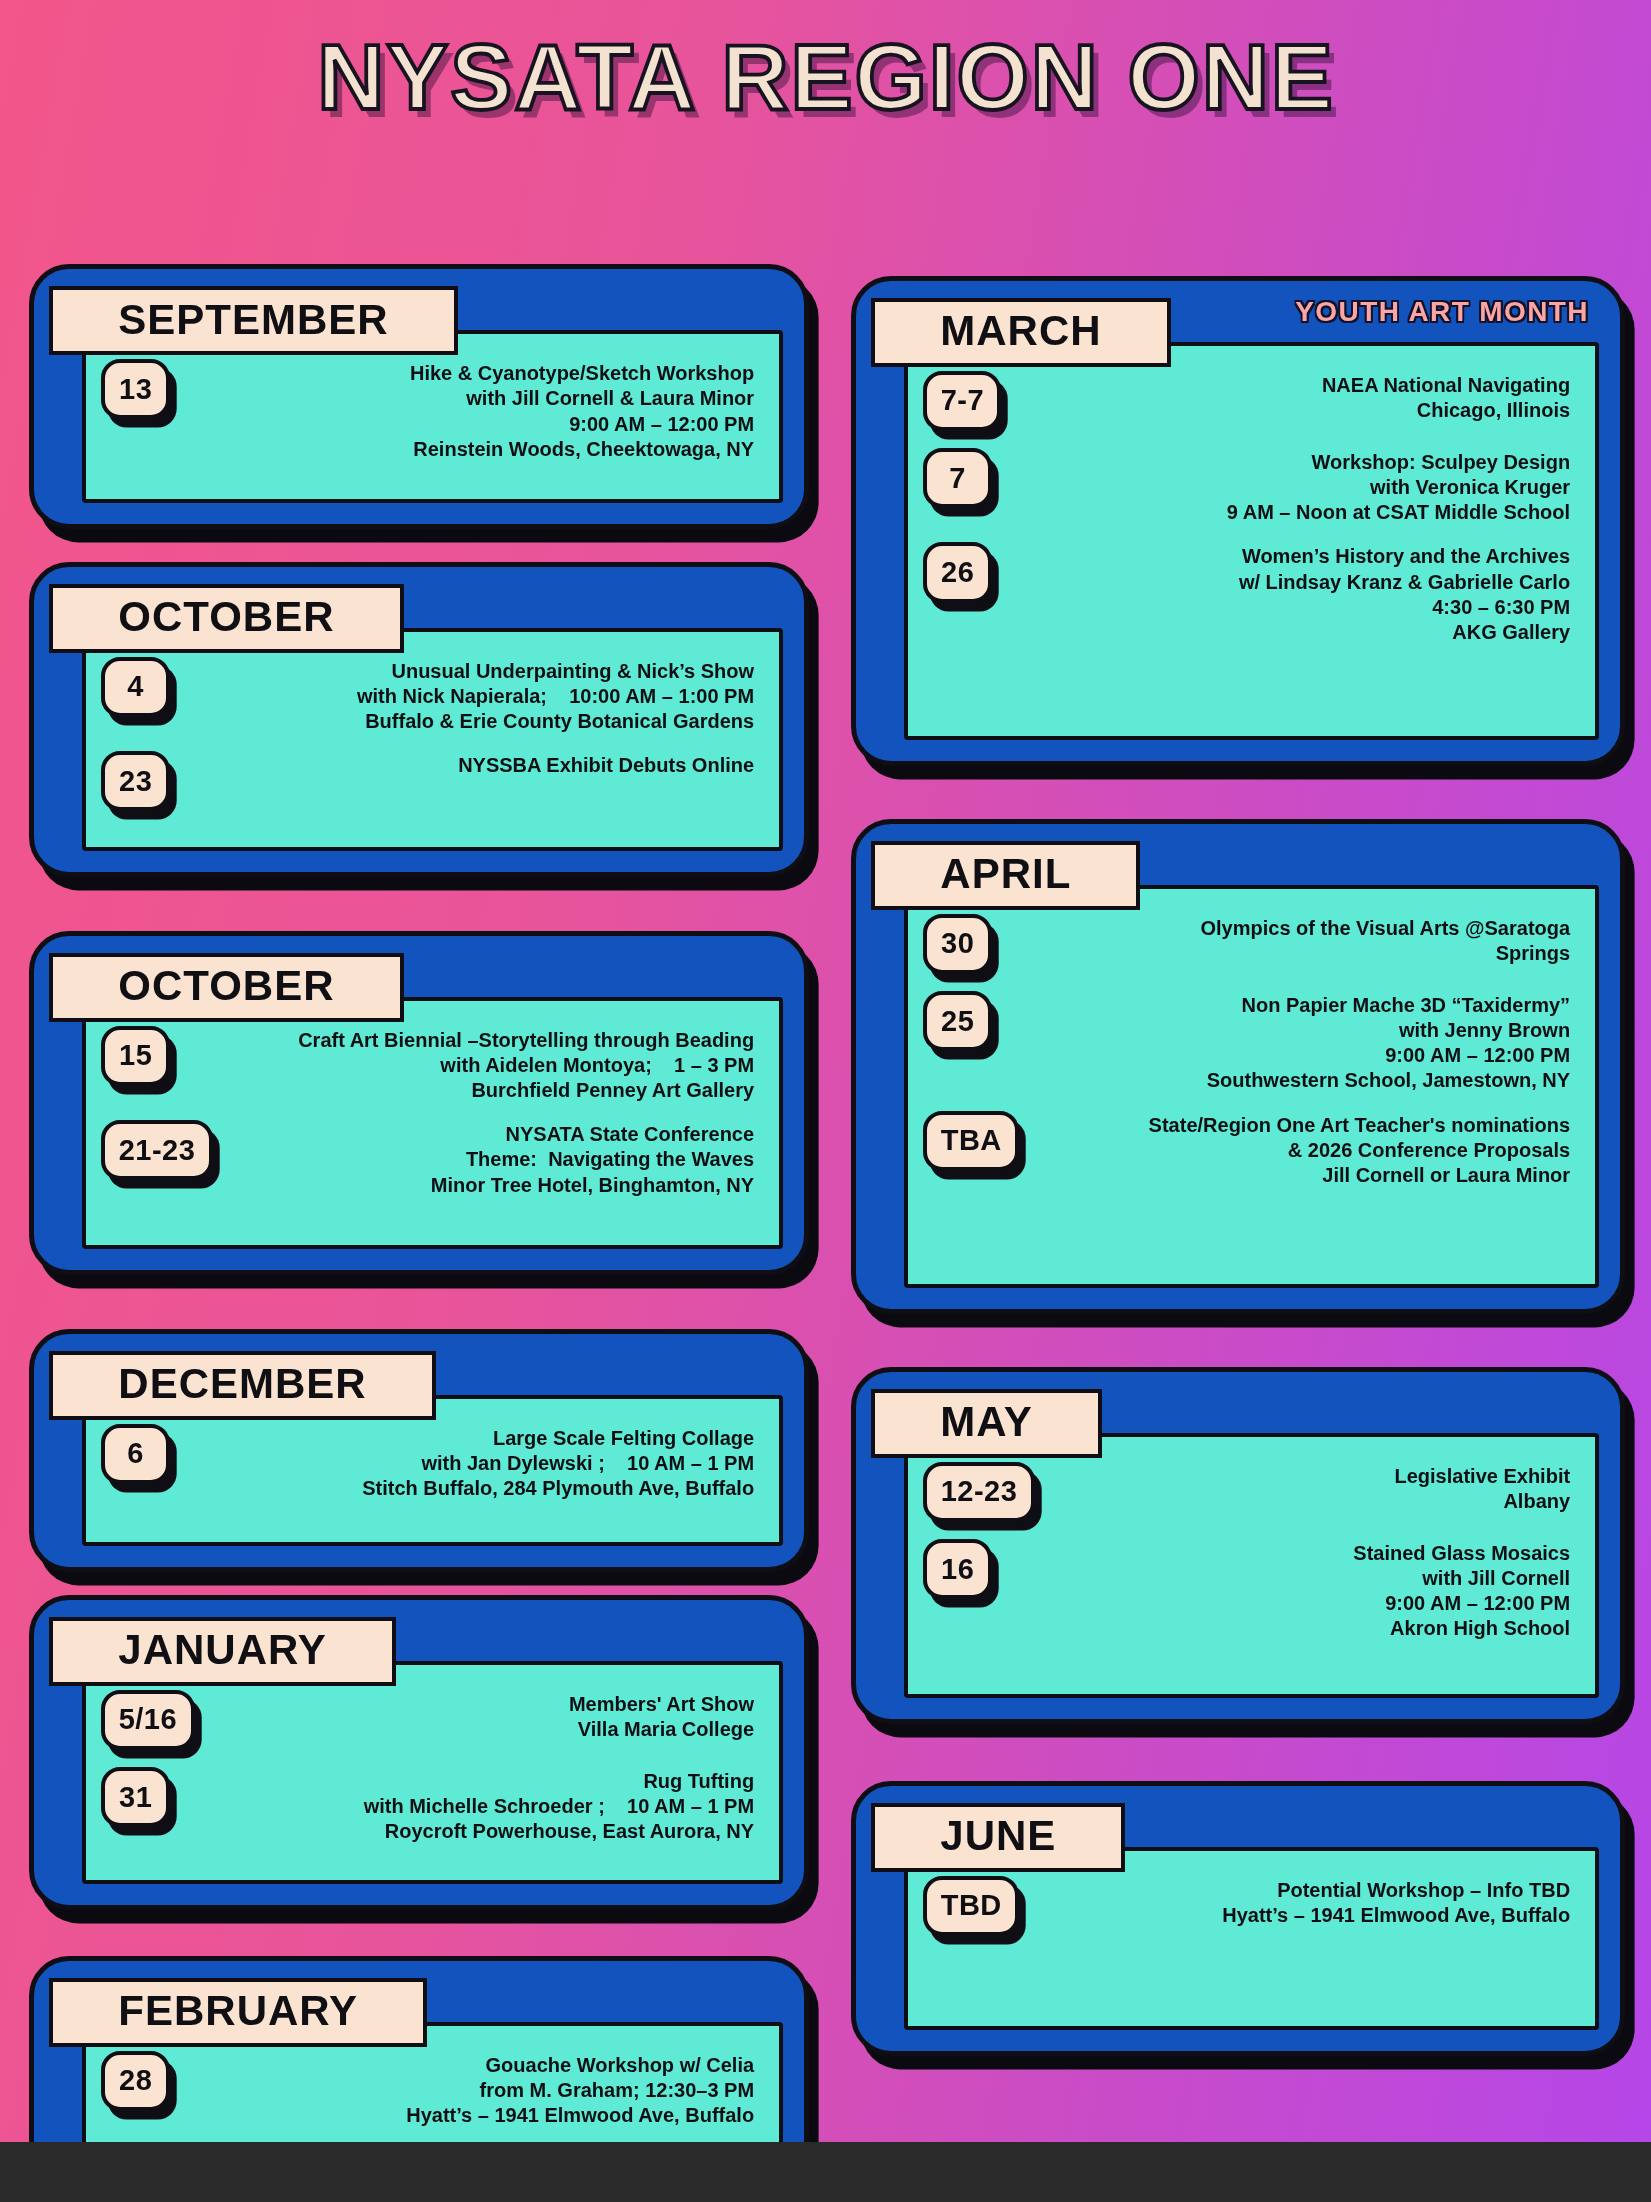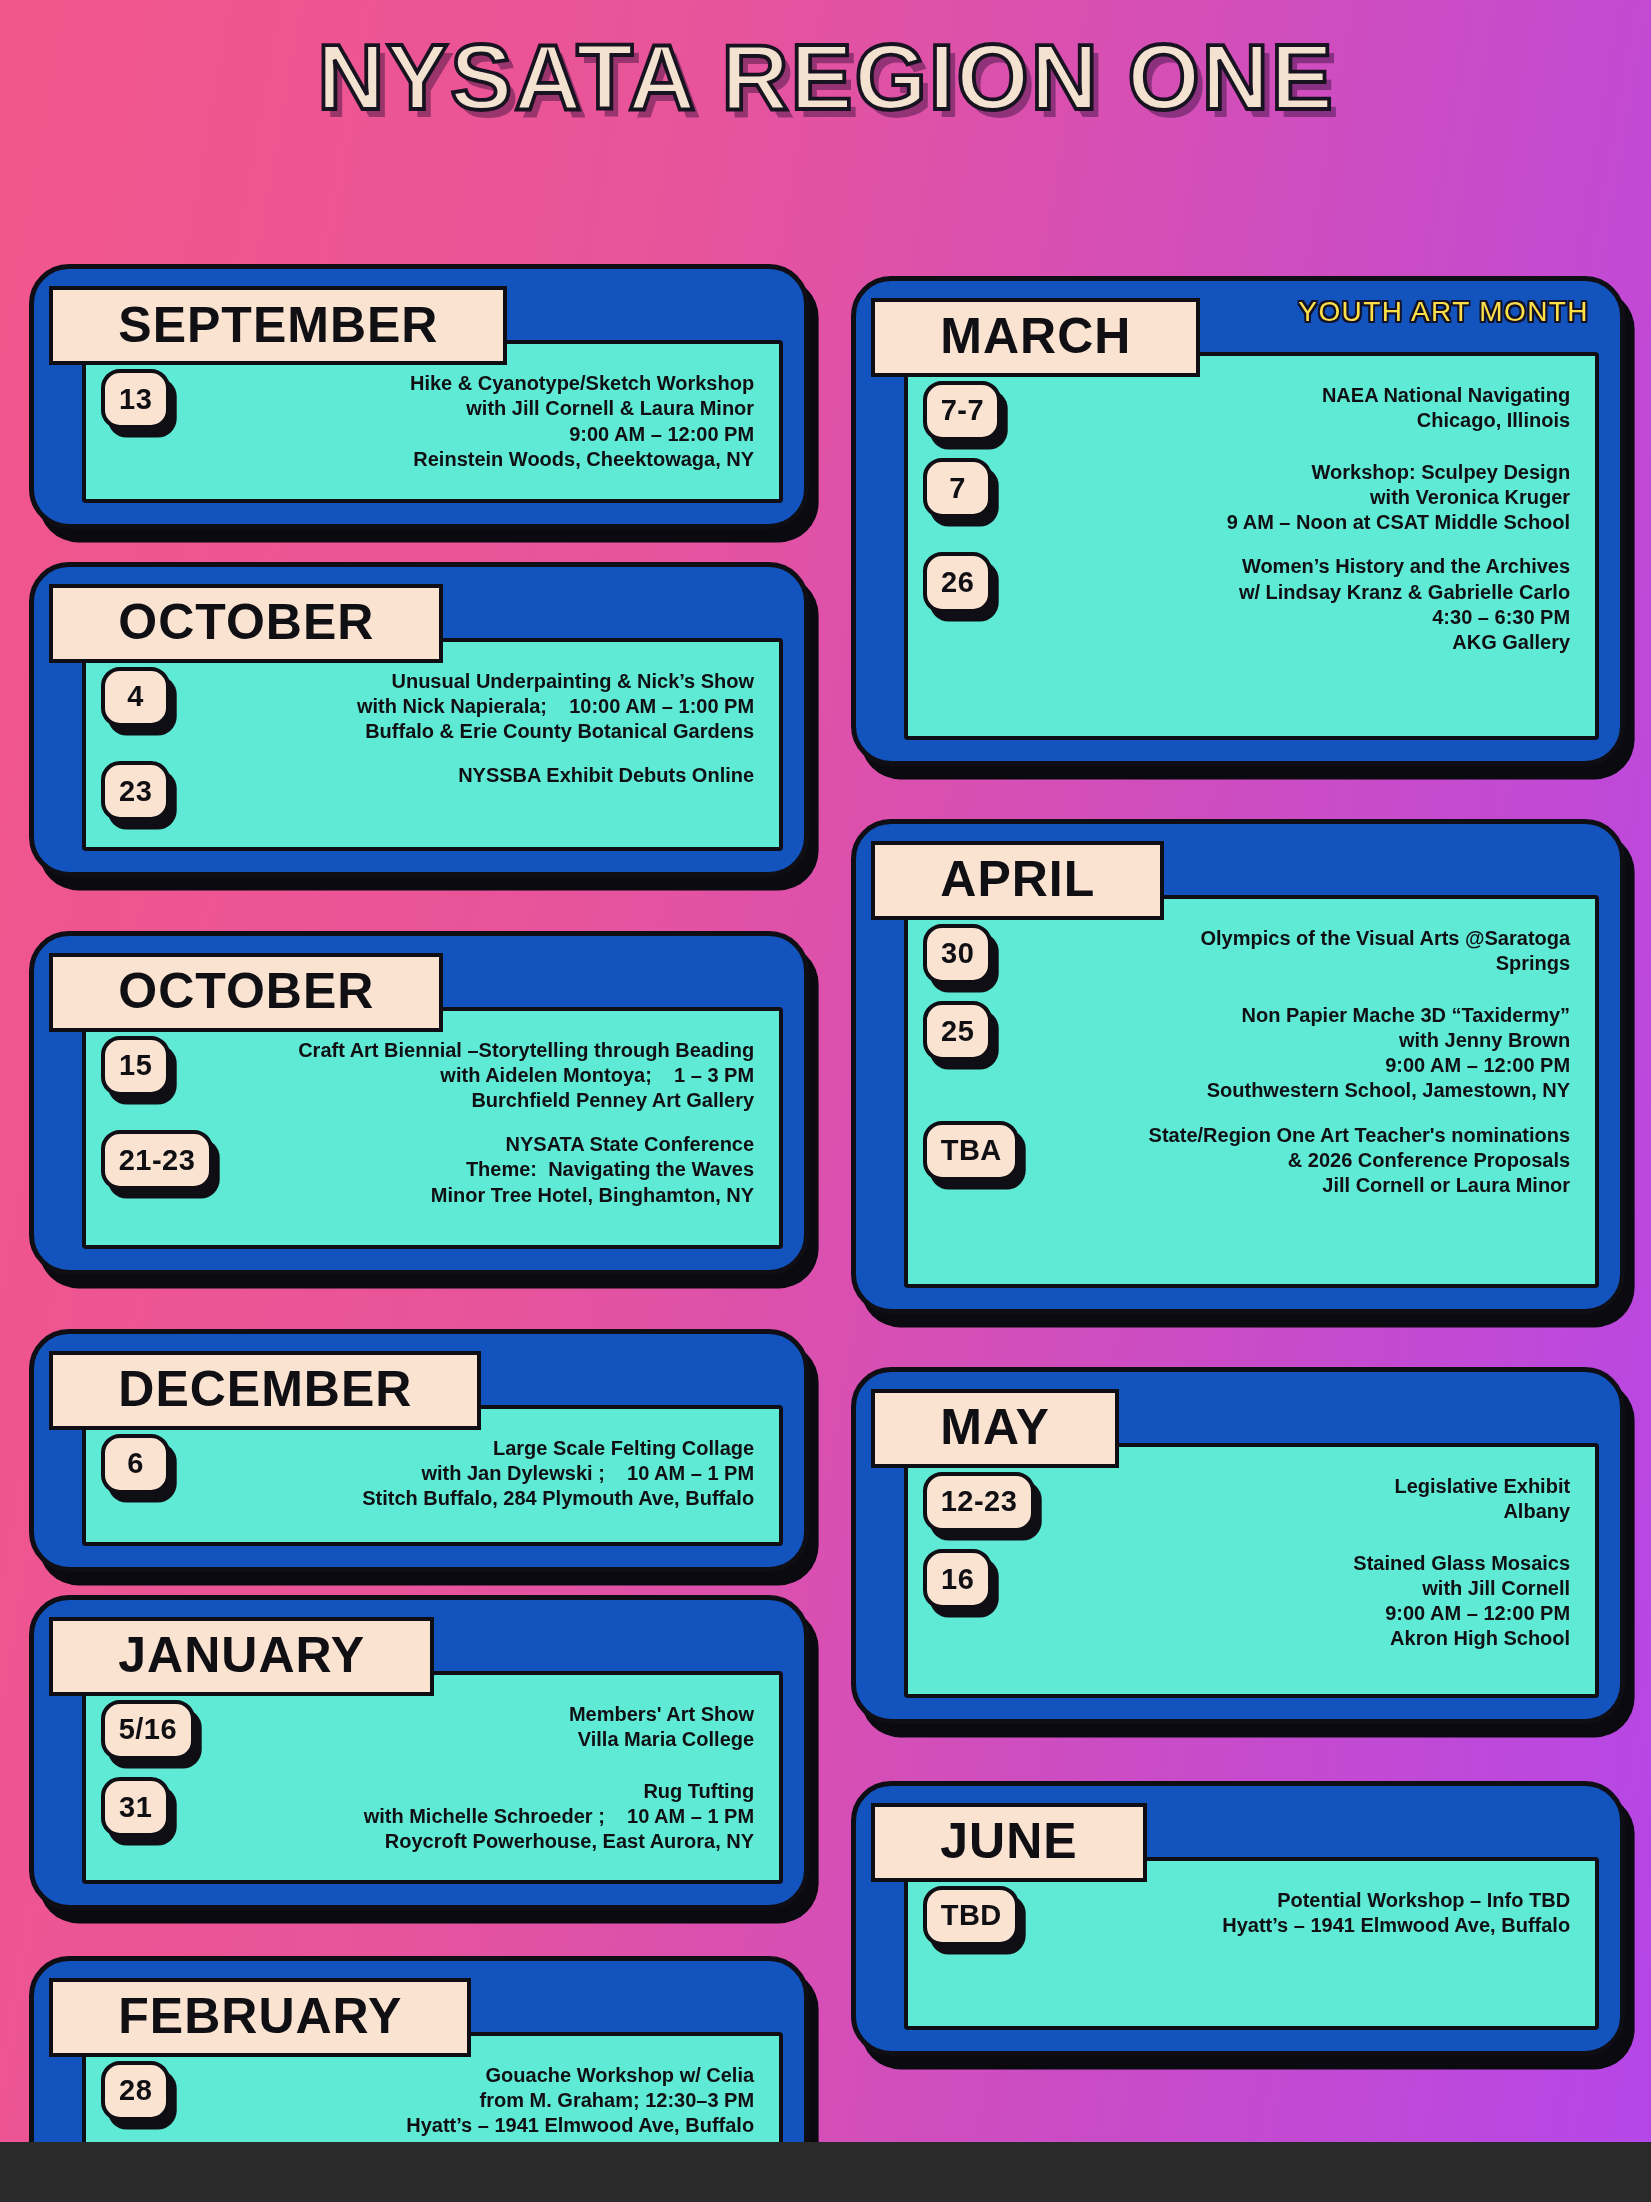--- a/index.html
+++ b/index.html
@@ -22,41 +22,41 @@
   .card{
     position:relative;display:flex;flex-direction:column;box-sizing:border-box;
     background:#1353be;border:5.7px solid #0e0e14;border-radius:40px;
     box-shadow:9.6px 13.4px 0 #0a0a10;
   }
   .tab{
     align-self:flex-start;position:relative;z-index:2;
     margin:17px 0 -25px 15.3px;background:#fbe3d2;border:4.8px solid #0e0e14;
     padding:5.7px 65px 7.6px;
   }
-  .tab-text{font-size:50px;font-weight:800;letter-spacing:1px;color:#101014;white-space:nowrap;}
+  .tab-text{font-size:42px;font-weight:800;letter-spacing:1px;color:#101014;white-space:nowrap;}
   .panel{
     position:relative;z-index:1;flex:1;box-sizing:border-box;
     margin:0 21px 21px 48px;background:#5eead4;border:4.8px solid #0e0e14;border-radius:3.8px;
     padding:25px 13.4px 13.4px 9.6px;
   }
   .event{display:flex;align-items:flex-start;}
   .event + .event{margin-top:17px;}
   .badge-cell{width:117px;flex-shrink:0;padding-left:5.7px;box-sizing:border-box;}
   .badge{
     display:inline-block;background:#fbe3d2;border:4.8px solid #0e0e14;border-radius:19px;
     box-shadow:6.7px 8.6px 0 #0e0e14;padding:9.6px 13.4px;min-width:34px;text-align:center;
     font-size:29px;font-weight:800;color:#101014;letter-spacing:0.5px;white-space:nowrap;
   }
   .event-text{
     flex:1;padding:1.9px 11.5px 0 0;text-align:right;
     font-size:20px;line-height:1.26;font-weight:700;color:#101014;white-space:pre-wrap;
   }
   .yam{
     position:absolute;top:15.3px;right:31px;z-index:3;
-    font-size:28px;font-weight:400;letter-spacing:1.4px;color:#fde047;white-space:nowrap;
+    font-size:28px;font-weight:700;letter-spacing:1.4px;color:#fca5a5;white-space:nowrap;
     text-shadow:-1.9px 0 0 #12122a,1.9px 0 0 #12122a,0 -1.9px 0 #12122a,0 1.9px 0 #12122a,
                 -1.9px -1.9px 0 #12122a,1.9px 1.9px 0 #12122a,-1.9px 1.9px 0 #12122a,1.9px -1.9px 0 #12122a;
   }
   
   .h-sep{min-height:265px}.h-oct{min-height:315px}.h-nov{min-height:344px}
   .h-dec{min-height:243px}.h-jan{min-height:315px}.h-feb{min-height:243px}
   .h-mar{min-height:490px}.h-apr{min-height:495px}.h-may{min-height:357px}.h-jun{min-height:275px}
   
   .g24{margin-bottom:23px}.g34{margin-bottom:32.5px}.g48{margin-bottom:46px}
   .g55{margin-bottom:53px}.g56{margin-bottom:54px}.g60{margin-bottom:57px}

